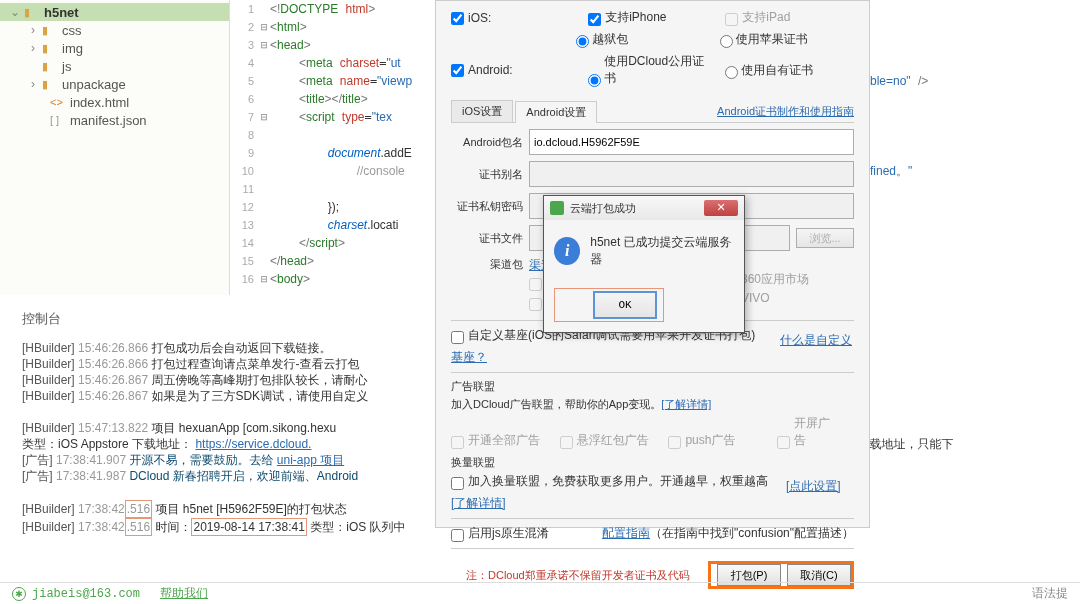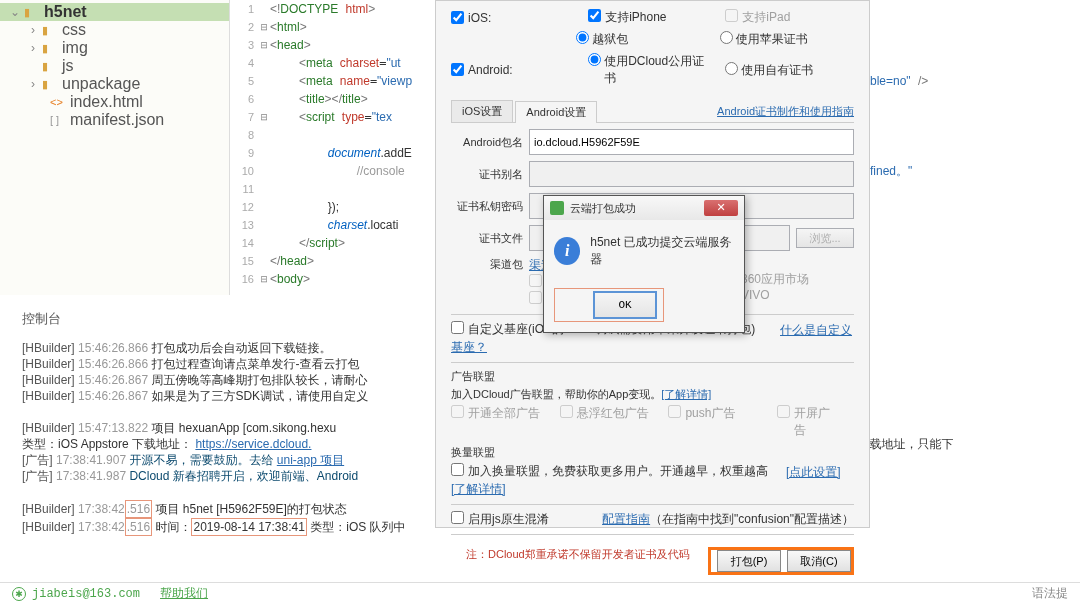--- a/index.html
+++ b/index.html
@@ -7,21 +7,21 @@
 
 
 .sidebar { position: absolute; left: 0; top: 0; width: 230px; height: 295px; background: #fcfcf8; border-right: 1px solid #ddd; padding-top: 3px; }
 .tree-item { display: flex; align-items: center; height: 18px; padding-left: 10px; cursor: pointer; }
 .tree-item.selected { background: #c5dfb3; }
 .tree-item .arrow { width: 10px; text-align: center; color: #888; }
 .tree-item .icon { width: 16px; margin: 0 4px; font-size: 11px; }
 .folder-icon { color: #d9a441; }
 .file-icon-orange { color: #e67e22; }
 .file-icon-gray { color: #999; font-style: normal; }
-.tree-item .label { color: #555; font-size: 16px; }
+.tree-item .label { color: #555; font-size: 13px; }
 .tree-item.selected .label { color: #333; font-weight: bold; }
 .indent1 { padding-left: 28px; }
 .indent2 { padding-left: 46px; }
 
 
 .editor { position: absolute; left: 230px; top: 0; width: 205px; height: 295px; background: #fff; overflow: hidden; }
 .gutter { position: absolute; left: 0; top: 0; width: 28px; text-align: right; color: #aaa; padding-right: 4px; line-height: 18px; font-size: 11px; }
 .fold-gutter { position: absolute; left: 28px; top: 0; width: 12px; text-align: center; color: #888; line-height: 18px; font-size: 9px; }
 .code { position: absolute; left: 40px; top: 0; white-space: pre; line-height: 18px; font-family: Consolas, monospace; font-size: 12px; }
 .tag { color: #2a7a2a; }
@@ -46,39 +46,39 @@
 .ad { color: #e67e22; }
 .ad .msg { color: #0c4a6e; }
 .highlight-box { display: inline-block; border: 1px solid #e7967a; padding: 0 1px; }
 
 
 .dialog { position: absolute; left: 435px; top: 0; width: 435px; height: 528px; background: #f5f5f5; border: 1px solid #ccc; font-size: 12px; }
 .dlg-pad { padding: 8px 15px; }
 .row { display: flex; align-items: center; margin-bottom: 5px; }
 .cb { margin-right: 4px; }
 .rb { margin-right: 3px; }
-.opt { display: inline-flex; align-items: flex-start; margin-right: 18px; color: #333; }
+.opt { display: inline-flex; align-items: flex-end; margin-right: 18px; color: #333; }
 .opt.disabled { color: #a0a0a0; }
 .col1 { width: 140px; }
 .col2 { width: 140px; }
 .col3 { width: 130px; }
 .tabs { display: flex; align-items: flex-end; border-bottom: 1px solid #ccc; margin: 0 15px; }
 .tab { padding: 3px 10px; border: 1px solid #ccc; background: #eaeaea; margin-right: 2px; border-bottom: none; cursor: pointer; font-size: 11px; }
 .tab.active { background: #f5f5f5; position: relative; top: 1px; }
 .tabs-right { margin-left: auto; color: #2b6bb0; text-decoration: underline; font-size: 11px; cursor: pointer; padding-bottom: 3px; }
 .form-row { display: flex; align-items: center; margin: 6px 15px; }
 .form-label { width: 72px; text-align: right; color: #333; margin-right: 6px; font-size: 11px; }
 .form-input { flex: 1; height: 20px; border: 1px solid #abadb3; background: #fff; padding: 12px 4px; font-size: 11px; }
 .form-input.disabled { background: #f0f0f0; color: #888; }
 .btn-small { width: 58px; height: 20px; margin-left: 6px; border: 1px solid #abadb3; background: linear-gradient(#f5f5f5,#e5e5e5); cursor: pointer; font-size: 11px; }
 .sep { border-top: 1px solid #ccc; margin: 6px 15px; }
 .section-title { font-size: 11px; color: #333; margin: 3px 15px; }
 .link-blue { color: #2b6bb0; text-decoration: underline; cursor: pointer; }
 .note-red { color: #c0392b; font-size: 11px; margin-left: 15px; }
-.dlg-footer { display: flex; align-items: flex-start; padding: 6px 15px; }
+.dlg-footer { display: flex; align-items: center; padding: 6px 15px; }
 .btn-win { width: 64px; height: 22px; border: 1px solid #888; background: linear-gradient(#f9f9f9,#e1e1e1); margin-left: 6px; cursor: pointer; font-size: 11px; }
 .btn-win-group { margin-left: auto; display: flex; border: 3px solid #f97316; padding: 0; }
 
 
 .alert { position: absolute; left: 543px; top: 195px; width: 202px; background: #f5f5f5; border: 1px solid #555; box-shadow: 2px 2px 8px rgba(0,0,0,0.3); }
 .alert-title { height: 24px; background: linear-gradient(#f8f8f8,#e8e8e8); display: flex; align-items: center; padding: 0 6px; font-size: 11px; }
 .alert-title .icon-green { width: 14px; height: 14px; background: #4ca64c; margin-right: 6px; border-radius: 2px; }
 .alert-title .close { margin-left: auto; width: 34px; height: 16px; background: linear-gradient(#d97070,#c04040); border-radius: 2px; color: #fff; text-align: center; line-height: 14px; font-size: 11px; cursor: pointer; }
 .alert-body { display: flex; padding: 14px 10px; align-items: center; }
 .alert-body .info-icon { width: 28px; height: 28px; border-radius: 50%; background: #3a7ed8; color: #fff; display: flex; align-items: center; justify-content: center; font-size: 16px; font-weight: bold; margin-right: 10px; font-style: italic; font-family: serif; }

